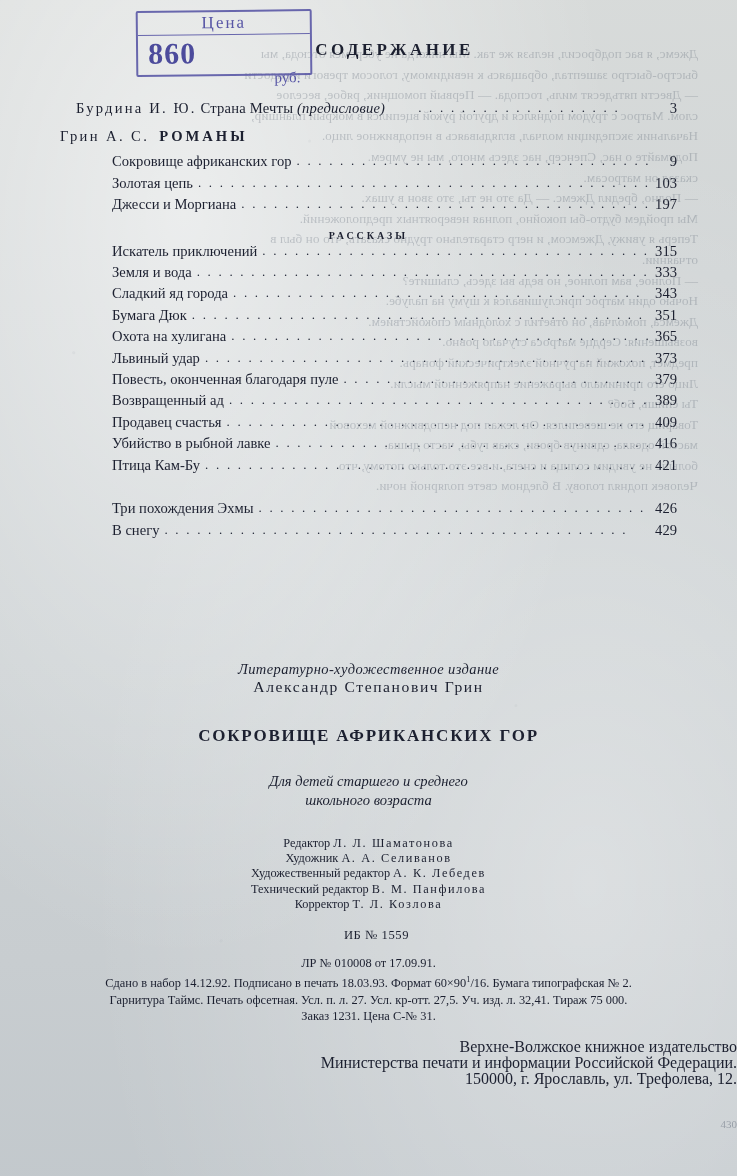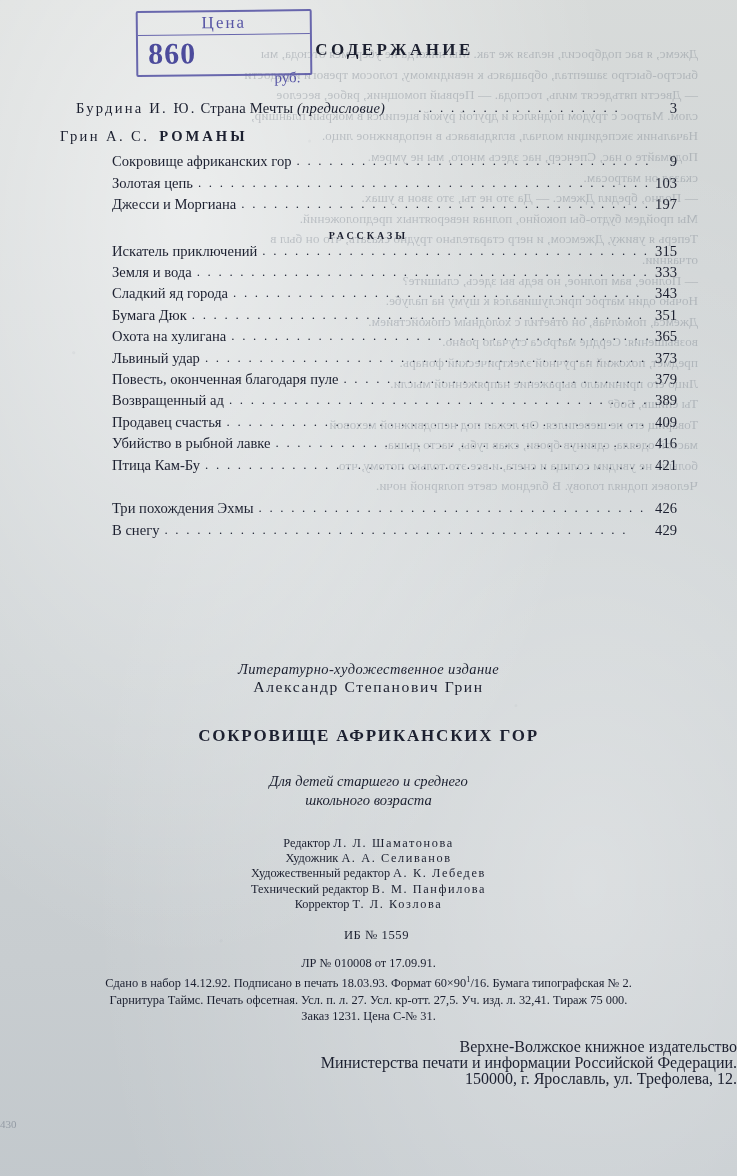--- a/index.html
+++ b/index.html
@@ -214,22 +214,22 @@
   }
   .pub {
     margin-top: 14px;
     font-size: 16px;
     line-height: 16.2px;
     text-align: right;
   }
   .folio {
     position: absolute;
     bottom: 46px;
-    left: 0; right: 16px;
-    text-align: left;
+    left: 0; right: 0;
+    text-align: right;
     font-size: 11px;
     color: #6d7684;
     opacity: .55;
   }
   sup { font-size: .68em; vertical-align: super; }
 </style>
 </head>
 <body>
 
 <div class="page">

